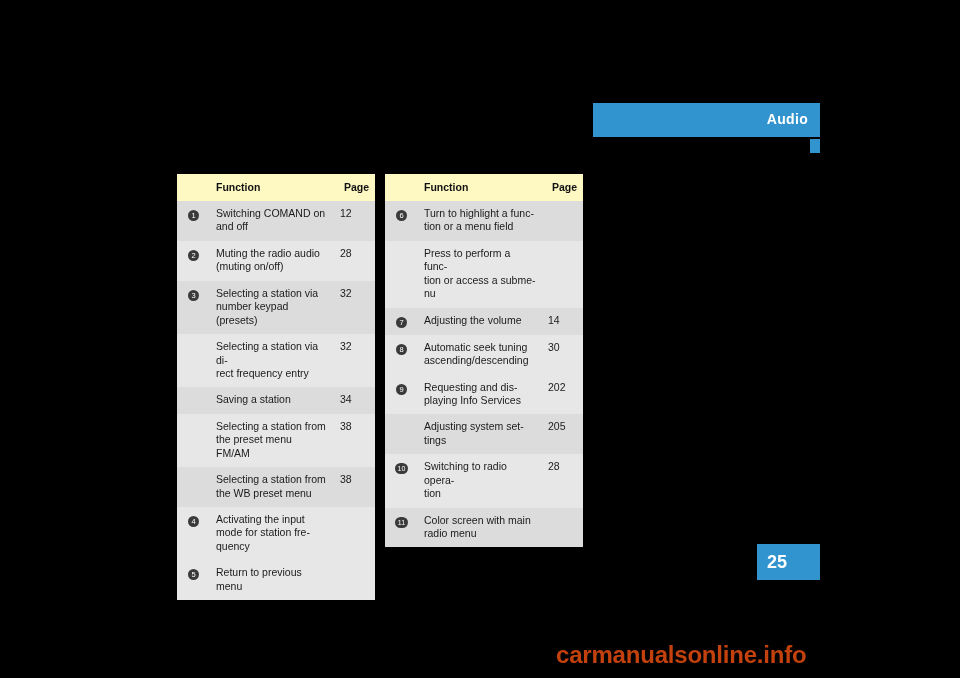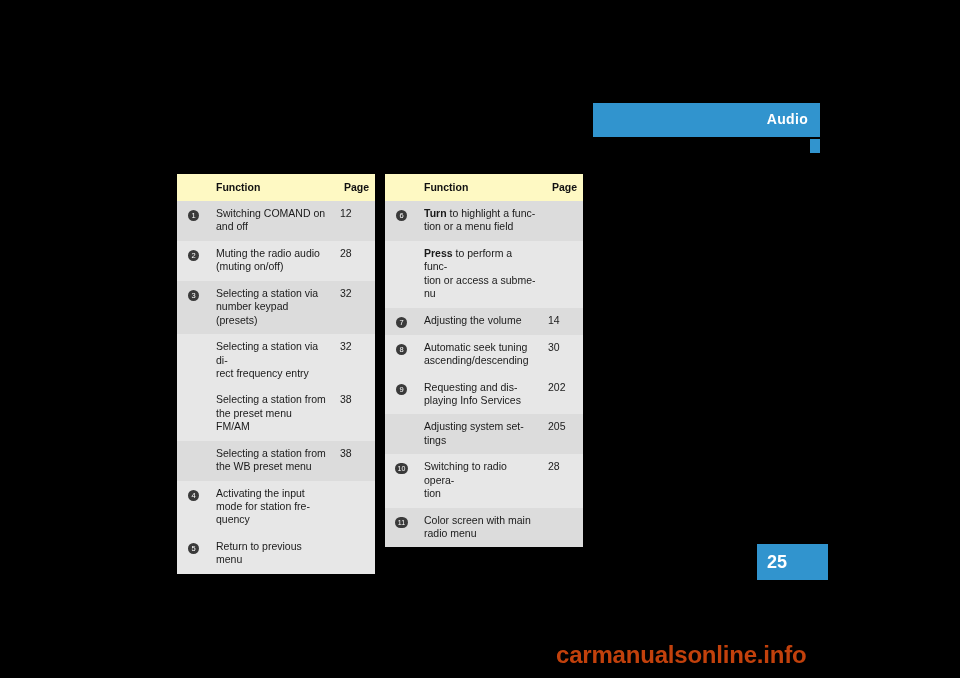--- a/index.html
+++ b/index.html
@@ -65,21 +65,21 @@
     position: absolute;
     right: 12px;
     top: 0;
   }
 
   
   .page-number-block {
     position: absolute;
     left: 757px;
     top: 544px;
-    width: 71px;
+    width: 63px;
     height: 36px;
     background: #3194ce;
   }
   .page-number-block .num {
     position: absolute;
     left: 10px;
     top: 8px;
     color: #ffffff;
     font-size: 18px;
     font-weight: bold;
@@ -128,21 +128,21 @@
 
   .tbl td.num {
     text-align: center;
     padding-top: 7px;
   }
   .tbl td.pg {
     padding-right: 9px;
     white-space: nowrap;
   }
   .tbl td.fn { line-height: 1.28; }
-  .tbl td.fn b { font-weight: bold; }
+  .tbl td.fn b { font-weight: normal; }
 
   .callout {
     display: inline-block;
     width: 11px;
     height: 11px;
     line-height: 11px;
     border-radius: 50%;
     background: #3a3a3a;
     color: #ffffff;
     font-size: 7.5px;
@@ -210,20 +210,25 @@
             <td class="fn multiline">Selecting a station via
 number keypad (presets)</td>
             <td class="pg multiline">32</td>
           </tr>
           <tr class="light">
             <td class="num"></td>
             <td class="fn multiline">Selecting a station via di-
 rect frequency entry</td>
             <td class="pg multiline">32</td>
           </tr>
+          <tr class="shade">
+            <td class="num"></td>
+            <td class="fn multiline">Saving a station</td>
+            <td class="pg multiline">34</td>
+          </tr>
           <tr class="light">
             <td class="num"></td>
             <td class="fn multiline">Selecting a station from
 the preset menu FM/AM</td>
             <td class="pg multiline">38</td>
           </tr>
           <tr class="shade">
             <td class="num"></td>
             <td class="fn multiline">Selecting a station from
 the WB preset menu</td>

